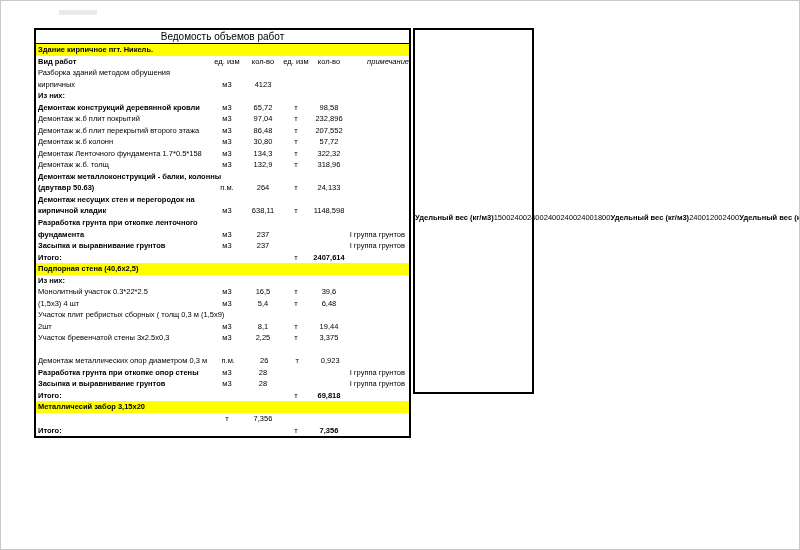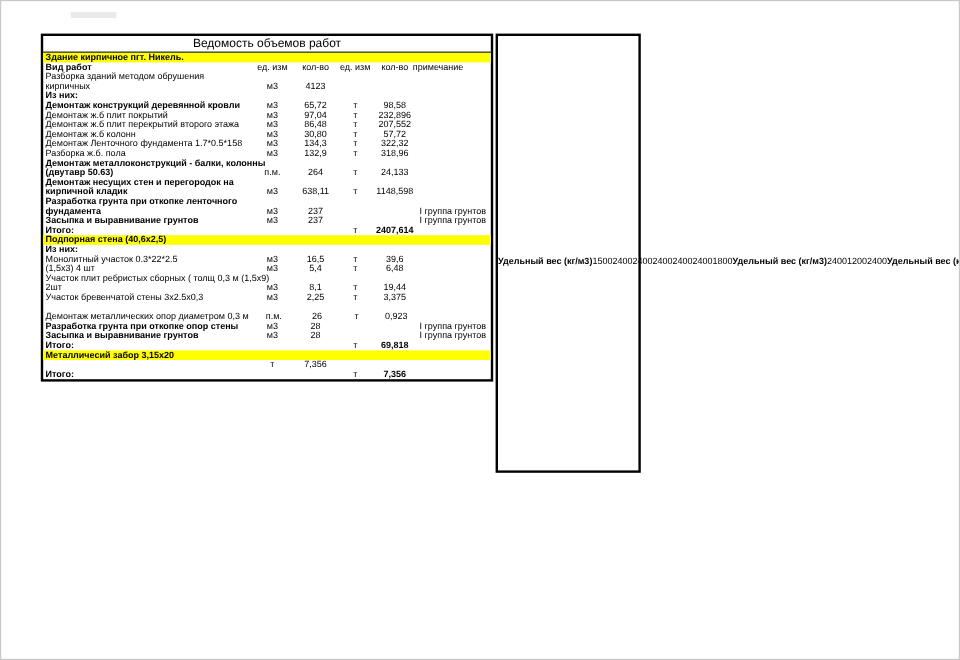--- a/index.html
+++ b/index.html
@@ -4,41 +4,41 @@
 <style>
   html,body{margin:0;padding:0;}
   body{
     width:800px;height:550px;position:relative;background:#ffffff;
     border:1px solid #c9c9c9;box-sizing:border-box;
     font-family:"Liberation Sans",sans-serif;color:#000;
     overflow:hidden;
   }
   .smudge{position:absolute;left:58px;top:9px;width:38px;height:5px;background:#dcdcdc;opacity:.6;}
   #sheet{
-    position:absolute;left:33px;top:27px;width:377px;height:290px;
+    position:absolute;left:33px;top:27px;width:377px;height:410px;
     border:2px solid #000;box-sizing:border-box;background:#fff;
     display:flex;flex-direction:column;
   }
   .title-row{
     flex:none;height:13px;line-height:13px;border-bottom:1px solid #000;
     text-align:center;font-size:10px;white-space:nowrap;
   }
   #rows-main{flex:1;display:flex;flex-direction:column;}
   .row{flex:1;display:flex;align-items:center;font-size:7.5px;line-height:1;white-space:nowrap;}
   .row.section{background:#ffff00;}
   .row.section .c-name{font-weight:bold;}
   .row.bold .c-name,.row.total .c-name,.row.header .c-name{font-weight:bold;}
   .row.total .c-q2{font-weight:bold;}
   .c-name{flex:1;padding-left:2px;overflow:visible;}
   .c-u1{flex:none;width:42px;display:flex;justify-content:center;}
   .c-q1{flex:none;width:30px;display:flex;justify-content:center;}
   .c-u2{flex:none;width:36px;display:flex;justify-content:center;}
   .c-q2{flex:none;width:30px;display:flex;justify-content:center;}
   .c-note{flex:none;width:65px;text-align:right;padding-right:4px;box-sizing:border-box;}
-  .row.header .c-note{text-align:left;padding-right:0;}
+  .row.header .c-note{text-align:right;padding-right:0;font-style:italic;}
   #right-panel{
     position:absolute;left:412px;top:27px;width:121px;height:366px;
     border:2px solid #000;box-sizing:border-box;background:#fff;
     display:flex;flex-direction:column;
   }
   #right-spacer{flex:none;height:14px;}
   #rows-right{flex:1;display:flex;flex-direction:row;}
   .rrow{flex:1;display:flex;align-items:center;justify-content:center;font-size:7.5px;line-height:1;white-space:nowrap;}
   .rrow.bold{font-weight:bold;}
 </style>
@@ -124,21 +124,21 @@
       </div>
       <div class="row normal">
         <div class="c-name">Демонтаж Ленточного фундамента  1.7*0.5*158</div>
         <div class="c-u1">м3</div>
         <div class="c-q1">134,3</div>
         <div class="c-u2">т</div>
         <div class="c-q2">322,32</div>
         <div class="c-note"></div>
       </div>
       <div class="row normal">
-        <div class="c-name">Разборка ж.б. пола</div>
+        <div class="c-name">Демонтаж ж.б. толщ</div>
         <div class="c-u1">м3</div>
         <div class="c-q1">132,9</div>
         <div class="c-u2">т</div>
         <div class="c-q2">318,96</div>
         <div class="c-note"></div>
       </div>
       <div class="row bold">
         <div class="c-name">Демонтаж металлоконструкций - балки, колонны</div>
         <div class="c-u1"></div>
         <div class="c-q1"></div>

